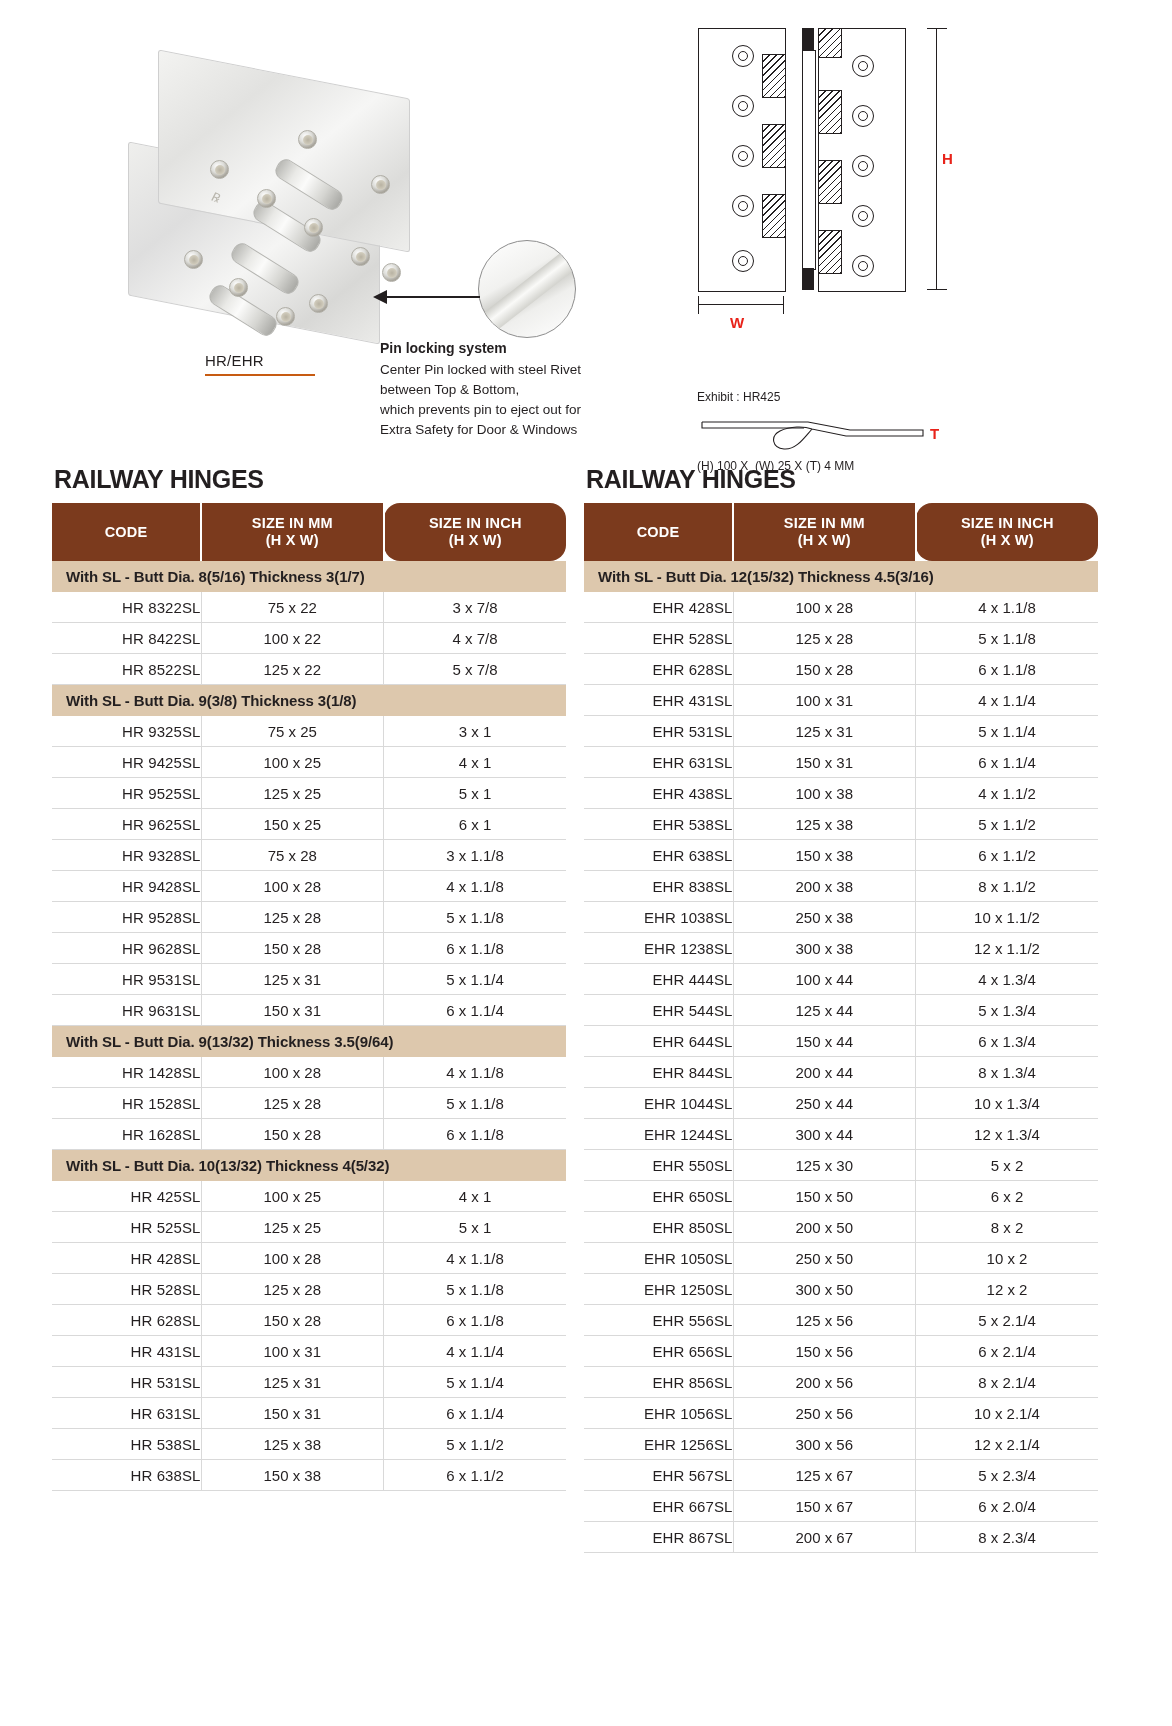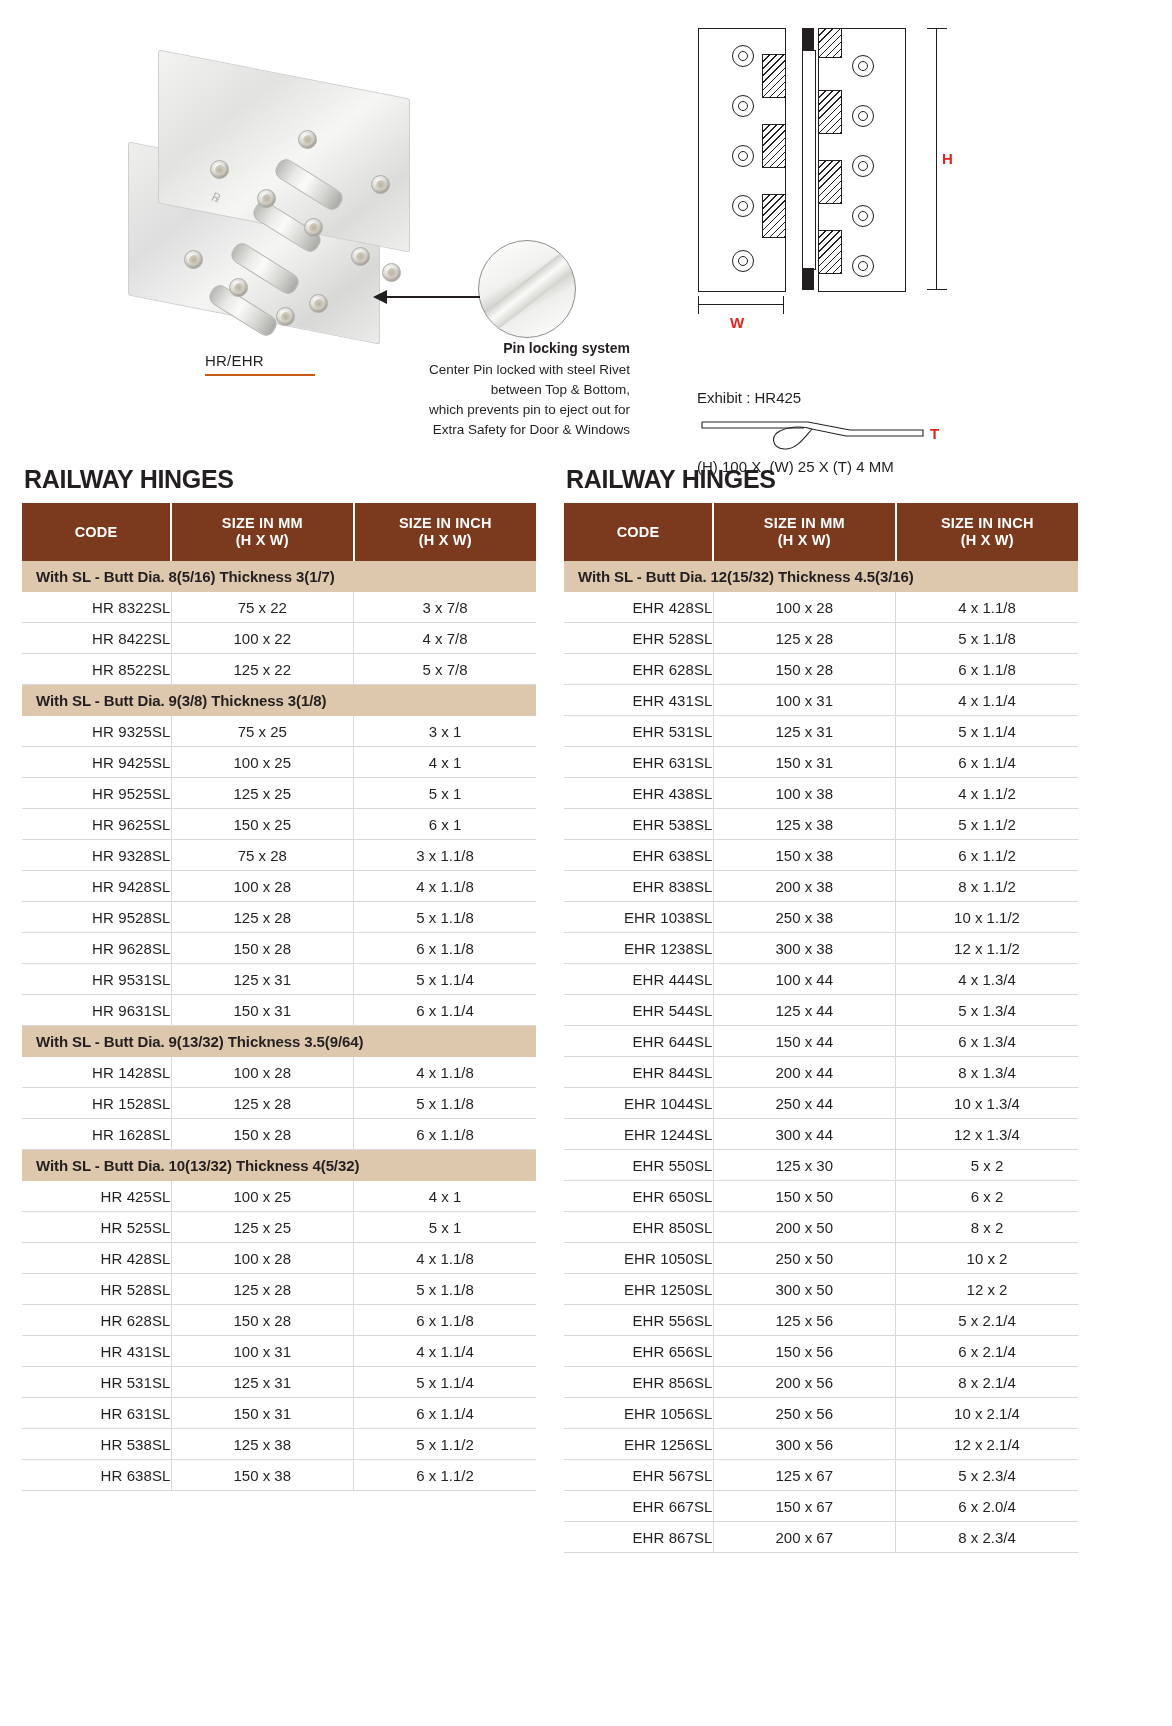--- a/index.html
+++ b/index.html
@@ -135,21 +135,21 @@
     border-top: 7px solid transparent;
     border-bottom: 7px solid transparent;
     border-right: 14px solid #231f20;
   }
 
   .pin-caption {
     position: absolute;
     left: 380px;
     top: 338px;
     width: 250px;
-    text-align: right;
+    text-align: left;
     font-size: 13.5px;
     line-height: 20px;
     color: #231f20;
   }
   .pin-caption .pin-title {
     display: block;
     font-weight: bold;
     font-size: 14px;
     margin-bottom: 2px;
   }
@@ -255,21 +255,21 @@
     top: 286px;
     font-size: 15px;
     color: #e8231a;
     font-weight: bold;
   }
 
   .exhibit-block {
     position: absolute;
     left: 697px;
     top: 340px;
-    font-size: 15px;
+    font-size: 12px;
     line-height: 23px;
     color: #231f20;
     white-space: pre;
   }
 
   .profile-draw {
     position: absolute;
     left: 700px;
     top: 418px;
     width: 225px;
@@ -280,23 +280,23 @@
     left: 930px;
     top: 425px;
     font-size: 15px;
     color: #e8231a;
     font-weight: bold;
   }
 
   
   .tables {
     position: relative;
-    padding: 0 22px;
+    padding: 0 52px;
     display: flex;
-    gap: 28px;
+    gap: 18px;
     align-items: flex-start;
   }
   .table-col { width: 514px; }
 
   .table-title {
     font-size: 25px;
     font-weight: bold;
     letter-spacing: -.3px;
     color: #231f20;
     margin: 0 0 9px 2px;
@@ -315,21 +315,21 @@
     background: #7b3a1d;
     color: #ffffff;
     font-size: 14.5px;
     font-weight: bold;
     line-height: 17px;
     padding: 12px 4px;
     text-align: center;
     border-right: 2px solid #ffffff;
     letter-spacing: .2px;
   }
-  table.spec th:last-child { border-right: none; }
+  table.spec th:last-child { border-right: none; border-radius: 16px; }
 
   tr.group td {
     background: #ddc8ad;
     font-size: 15px;
     font-weight: bold;
     color: #231f20;
     padding: 7px 0 7px 14px;
     letter-spacing: -.1px;
   }
 

